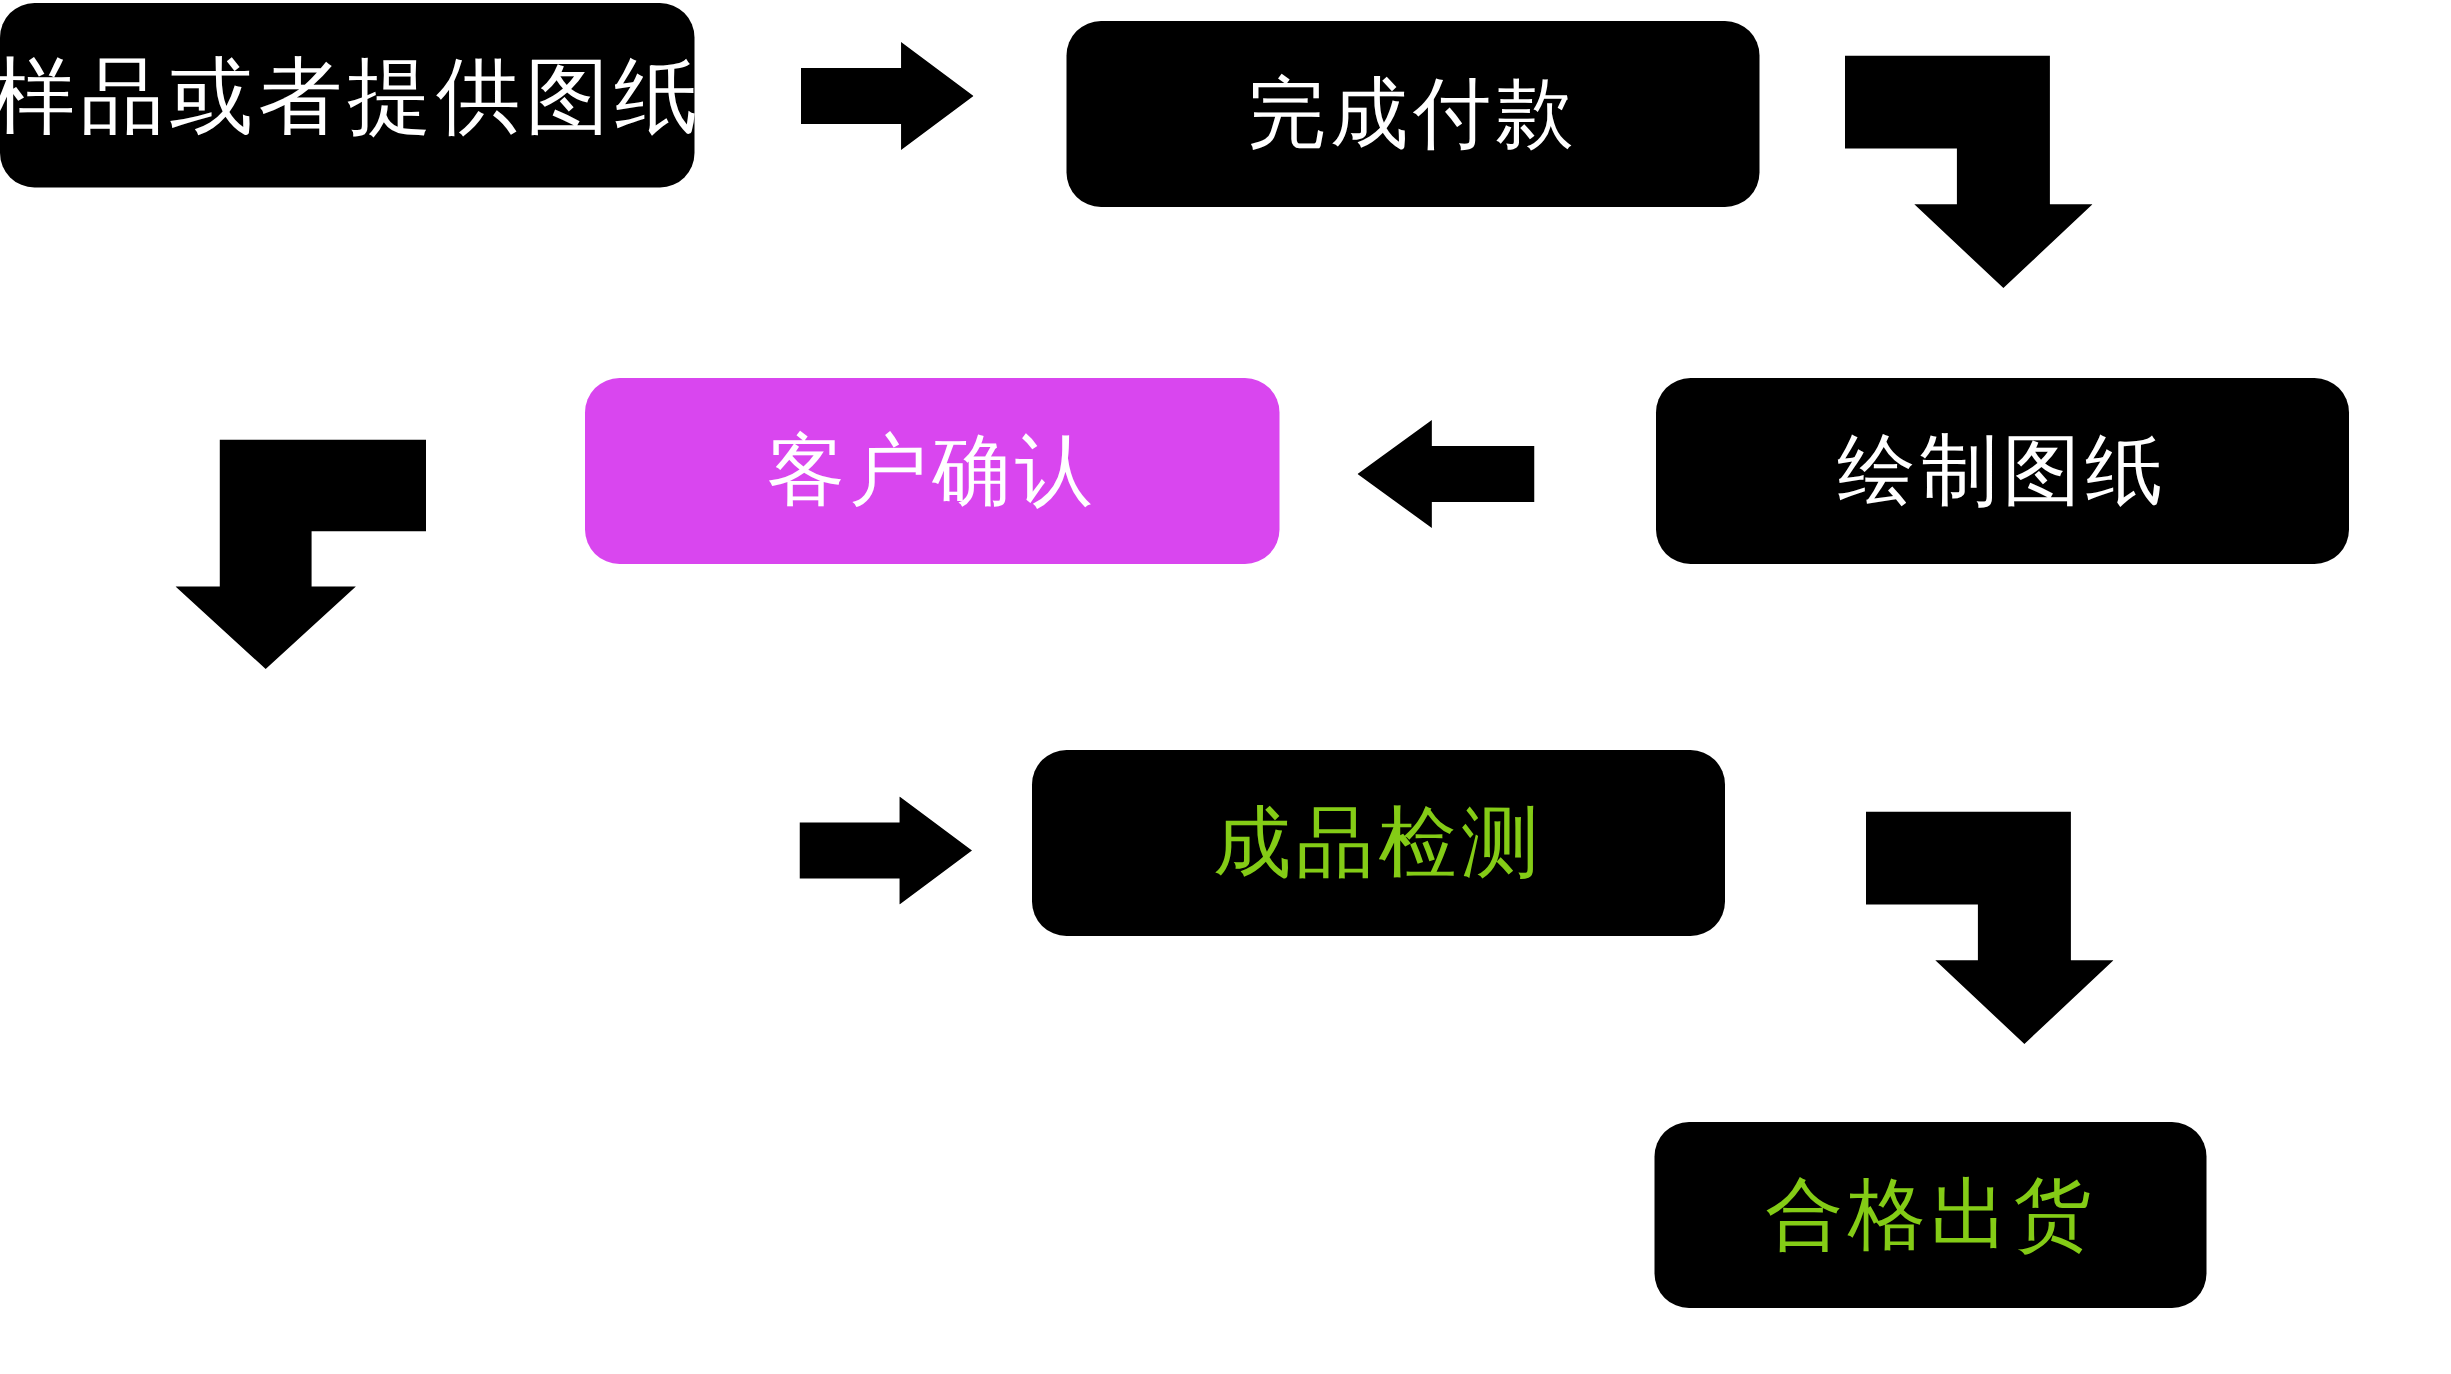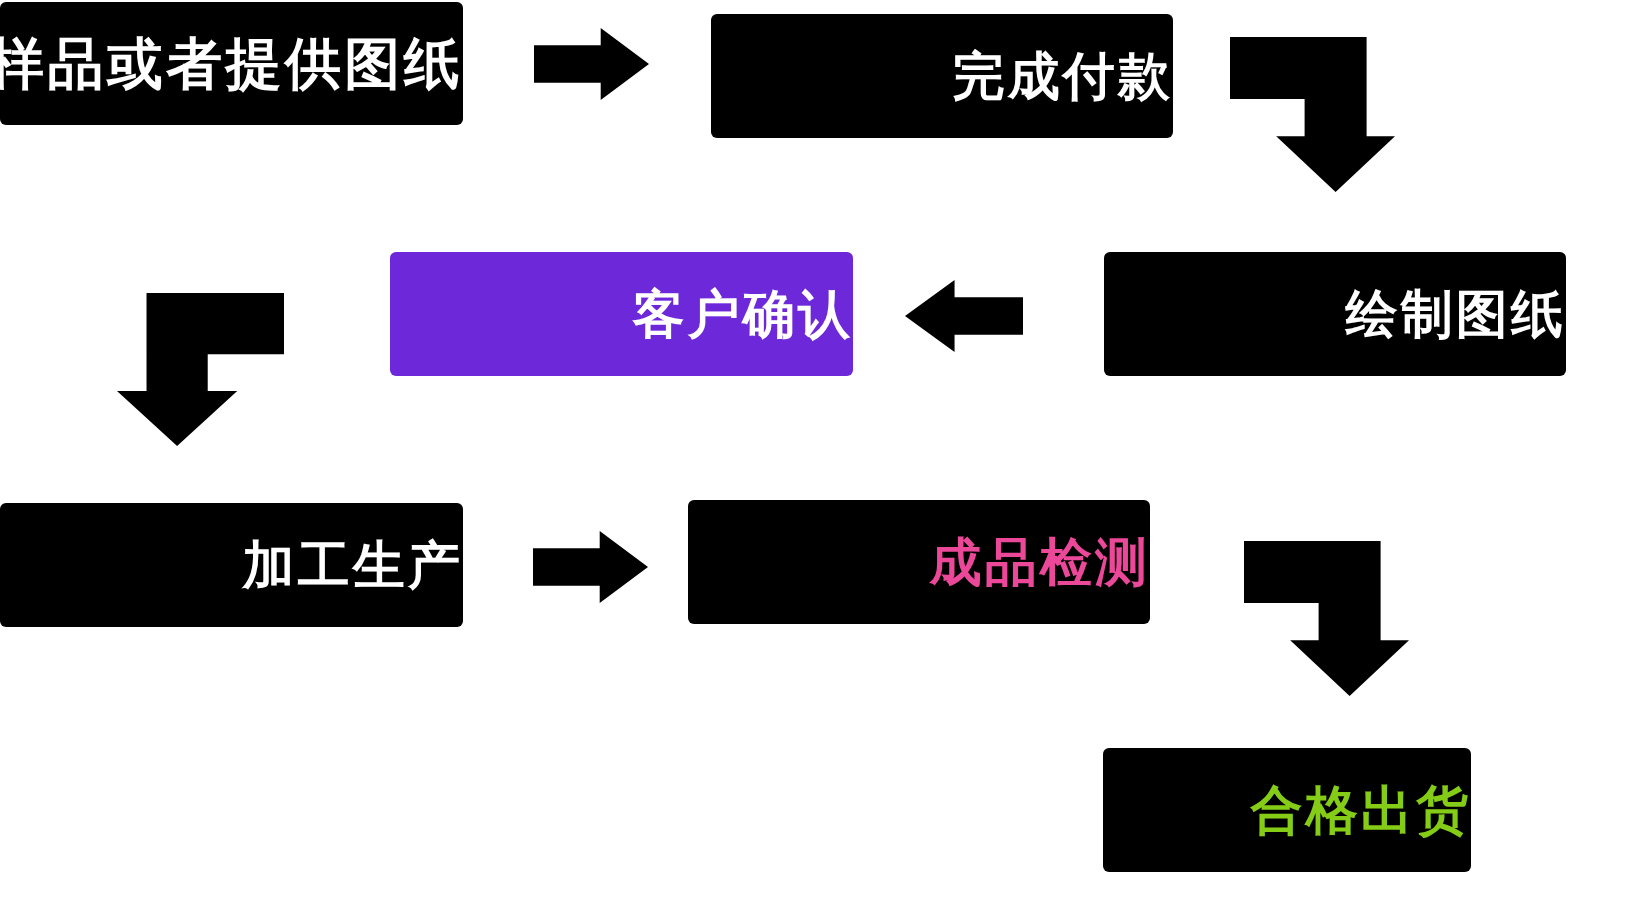--- a/index.html
+++ b/index.html
@@ -12,27 +12,27 @@
     width: 1634px;
     height: 916px;
     background: #ffffff;
     overflow: hidden;
     font-family: "Liberation Sans", "DejaVu Sans", sans-serif;
   }
   .node {
     position: absolute;
     background: #000000;
     color: #ffffff;
-    border-radius: 6px;
+    border-radius: 23px;
     display: flex;
     align-items: center;
-    justify-content: flex-end;
+    justify-content: center;
     box-sizing: border-box;
     letter-spacing: 0.06em;
-    font-weight: 700;
+    font-weight: 400;
     line-height: 1;
     user-select: none;
   }
   .node-label {
     display: block;
     white-space: nowrap;
   }
   .arrow {
     position: absolute;
   }
@@ -82,25 +82,22 @@
     </div>
     <div class="node" style="left: 0px; top: 2px; width: 463px; height: 123px; font-size: 56px; background: rgb(0, 0, 0); color: rgb(255, 255, 255);">
       <span class="node-label">样品或者提供图纸</span>
     </div>
     <div class="node" style="left: 711px; top: 4px; width: 462px; height: 124px; font-size: 52px; background: rgb(0, 0, 0); color: rgb(255, 255, 255); margin-top: 10px;">
       <span class="node-label">完成付款</span>
     </div>
     <div class="node" style="left: 1104px; top: 252px; width: 462px; height: 124px; font-size: 52px; background: rgb(0, 0, 0); color: rgb(255, 255, 255);">
       <span class="node-label">绘制图纸</span>
     </div>
-    <div class="node" style="left: 390px; top: 252px; width: 463px; height: 124px; font-size: 52px; background: #6d28d9; color: rgb(255, 255, 255);">
+    <div class="node" style="left: 390px; top: 252px; width: 463px; height: 124px; font-size: 52px; background: #d946ef; color: rgb(255, 255, 255);">
       <span class="node-label">客户确认</span>
     </div>
-    <div class="node" style="left: 0px; top: 503px; width: 463px; height: 124px; font-size: 52px; background: rgb(0, 0, 0); color: rgb(255, 255, 255);">
-      <span class="node-label">加工生产</span>
-    </div>
-    <div class="node" style="left: 688px; top: 500px; width: 462px; height: 124px; font-size: 52px; background: rgb(0, 0, 0); color: #ec4899;">
+    <div class="node" style="left: 688px; top: 500px; width: 462px; height: 124px; font-size: 52px; background: rgb(0, 0, 0); color: #84cc16;">
       <span class="node-label">成品检测</span>
     </div>
     <div class="node" style="left: 1103px; top: 748px; width: 368px; height: 124px; font-size: 52px; background: rgb(0, 0, 0); color: #84cc16;">
       <span class="node-label">合格出货</span>
     </div>
   </div>
 
 </body></html>

